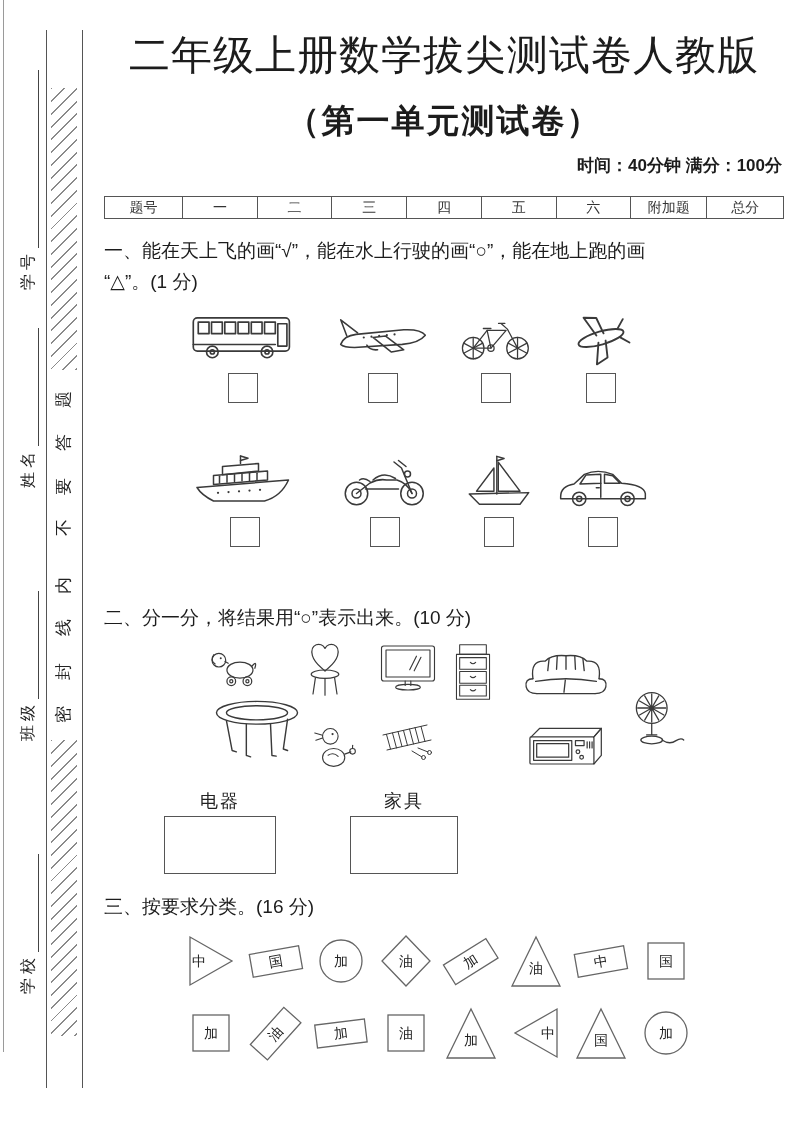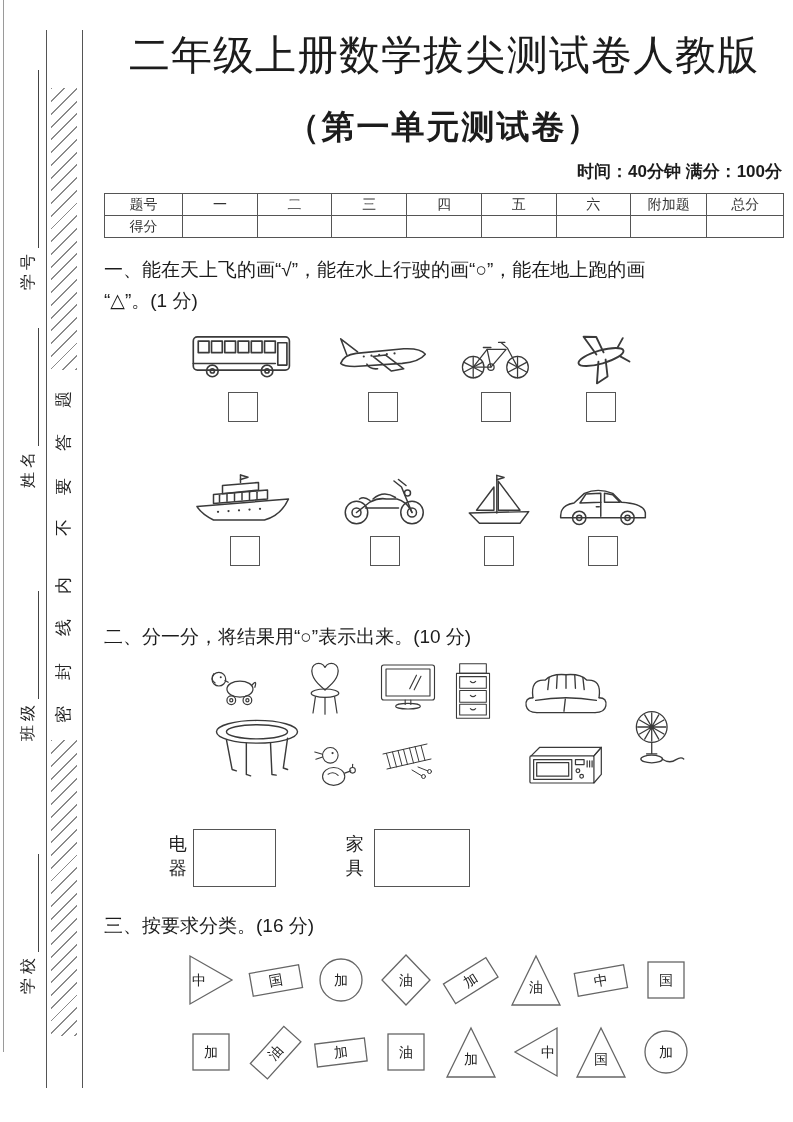--- a/index.html
+++ b/index.html
@@ -20,24 +20,24 @@
   .sb-field { position:absolute; display:flex; align-items:flex-end; height:24px;
               transform:rotate(-90deg); font-size:16px; color:#222; white-space:nowrap; }
   .sb-field .lbl { letter-spacing:4px; line-height:22px; }
   .sb-field .blank { flex:1; border-bottom:1.4px solid #444; height:18px; margin-left:2px; }
   .seal-char { position:absolute; left:49px; width:28px; text-align:center; font-size:17px;
                color:#222; transform:rotate(-90deg); }
 
   
   .content { position:absolute; left:95px; top:0; width:698px; padding:0 9px; }
   .title { margin-top:28px; text-align:center; font-size:41px; font-weight:400; letter-spacing:1px; }
-  .subtitle { margin-top:22px; text-align:center; font-size:33px; font-weight:800; letter-spacing:2px; }
+  .subtitle { margin-top:16px; text-align:center; font-size:33px; font-weight:800; letter-spacing:2px; }
   .meta { margin-top:10px; text-align:right; font-size:17px; font-weight:700; padding-right:2px; }
 
-  table.score { width:100%; border-collapse:collapse; margin-top:10px; table-layout:fixed; }
+  table.score { width:100%; border-collapse:collapse; margin-top:19px; table-layout:fixed; }
   table.score td { border:1px solid #555; height:22px; text-align:center; font-size:14px;
                    color:#333; font-weight:400; }
 
   .prompt { font-size:19px; font-weight:400; line-height:1.5; }
   .q1-p1 { margin-top:18px; }
   .q1-p2 { margin-top:2px; }
 
   .q1-row { position:relative; height:140px; }
   .q1-row.first { margin-top:10px; height:144px; }
   .q1-cell { position:absolute; width:130px; display:flex; flex-direction:column; align-items:center; }
@@ -45,21 +45,21 @@
   .ansbox { width:30px; height:30px; border:1.6px solid #555; margin-top:7px; background:#fff; }
 
   .ico { stroke:#3a3a3a; fill:none; stroke-width:2; stroke-linecap:round; stroke-linejoin:round; display:block; }
   .ico .fill { fill:#3a3a3a; stroke:none; }
 
   
   .q2-p { margin-top:14px; }
   .q2-cluster { position:relative; margin-left:95px; width:520px; height:150px; margin-top:4px; }
   .q2-item { position:absolute; }
   .q2-answers { position:relative; height:88px; margin-top:2px; }
-  .q2-col { position:absolute; top:18px; display:flex; flex-direction:row; align-items:center;text-align:center; }
+  .q2-col { position:absolute; top:0; display:flex; flex-direction:column; align-items:center; }
   .cat-label { font-size:18px; color:#222; letter-spacing:2px; }
   .catbox { border:1.4px solid #555; margin-top:3px; background:#fff; }
 
   
   .q3-p { margin-top:16px; }
   .q3-row { display:flex; margin-left:80px; gap:11px; margin-top:10px; }
   .q3-cell { position:relative; width:54px; height:62px; }
   .q3-cell svg { position:absolute; left:0; top:0; }
   .shp { stroke:#666; fill:none; stroke-width:1.3; }
   .shp-char { position:absolute; left:0; top:0; width:100%; height:100%; display:flex;
@@ -131,31 +131,20 @@
         <td>题号</td>
         <td>一</td>
         <td>二</td>
         <td>三</td>
         <td>四</td>
         <td>五</td>
         <td>六</td>
         <td>附加题</td>
         <td>总分</td>
       </tr>
-      <tr>
-        <td>得分</td>
-        <td></td>
-        <td></td>
-        <td></td>
-        <td></td>
-        <td></td>
-        <td></td>
-        <td></td>
-        <td></td>
-      </tr>
     </tbody>
       </table>
 
     <p class="prompt q1-p1">一、能在天上飞的画“√”，能在水上行驶的画“○”，能在地上跑的画</p>
     <p class="prompt q1-p2">“△”。(1 分)</p>
 
     <div class="q1-row first">
       <div class="q1-cell" style="left:74px;">
         <div class="q1-ico">
           <svg class="ico" width="124" height="58" viewBox="0 0 130 70">

